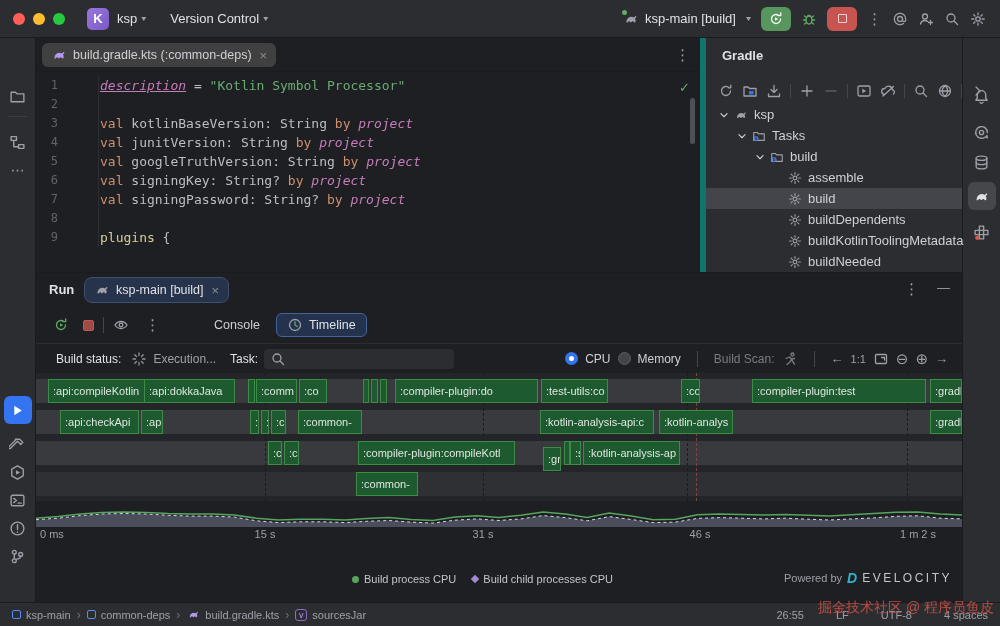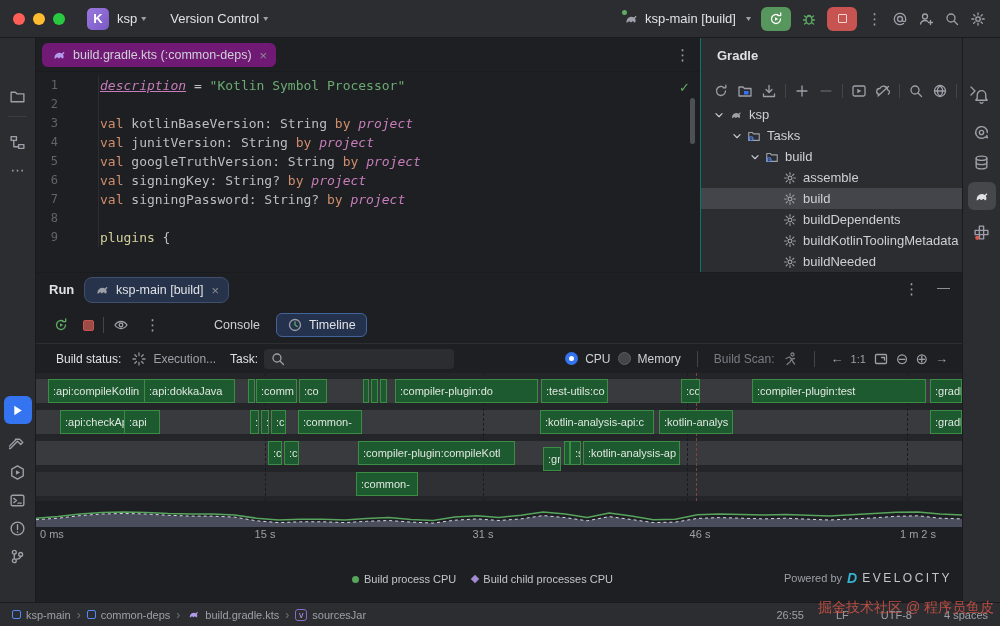--- a/index.html
+++ b/index.html
@@ -29,39 +29,39 @@
   #activity-right { position:absolute; top:38px; right:0; width:38px; bottom:24px; background:#2b2d30; border-left:1px solid #1a1b1e; }
   .act-icon { position:absolute; left:50%; transform:translateX(-50%); width:28px; height:28px; border-radius:6px; display:flex; align-items:center; justify-content:center; color:#9da0a8; }
   .act-icon svg { width:17px; height:17px; }
   .act-sel-blue { background:#3574f0; color:#fff; }
   .act-sel-gray { background:#45474b; color:#dfe1e5; }
   .act-div { position:absolute; left:8px; right:8px; height:1px; background:#3a3c3f; }
 
   
   #editor { position:absolute; top:38px; left:36px; width:664px; height:234px; background:#1e1f22; }
   #tabstrip { position:absolute; top:0; left:0; right:0; height:34px; border-bottom:1px solid #1a1b1e; }
-  .ed-tab { position:absolute; left:6px; top:5px; height:24px; background:#701a75; border-radius:6px; display:flex; align-items:center; gap:6px; padding:9px 9px; color:#ced0d6; font-size:12.5px; }
+  .ed-tab { position:absolute; left:6px; top:5px; height:24px; background:#404040; border-radius:6px; display:flex; align-items:center; gap:6px; padding:9px 9px; color:#ced0d6; font-size:12.5px; }
   .tab-close { color:#8a8d93; font-size:13px; margin-left:2px; }
   #ed-kebab { position:absolute; right:10px; top:8px; }
   #code { position:absolute; top:34px; left:0; right:0; bottom:0; font-family:"DejaVu Sans Mono", monospace; font-size:13px; padding-top:4px; }
   .code-line { height:19px; line-height:19px; white-space:pre; display:flex; }
   .lnum { width:22px; text-align:right; color:#5f646c; font-size:12px; flex:none; }
   .lbody { margin-left:40px; border-left:1px solid #2c2e33; padding-left:1px; }
   .seg-kw { color:#cf8e6d; }
   .seg-str { color:#6aab73; }
   .seg-prop_u { color:#c77dbb; font-style:italic; text-decoration:underline; }
   .seg-prop_i { color:#c77dbb; font-style:italic; }
   .seg-call { color:#d5ce9d; }
   .seg-call_i { color:#dcb96e; font-style:italic; }
   .seg-plain { color:#bcbec4; }
   #ed-check { position:absolute; right:10px; top:42px; color:#5fad65; font-size:13px; }
   #ed-scroll { position:absolute; right:5px; top:60px; width:5px; height:46px; background:#4d5156; border-radius:3px; }
 
   
-  #gradle-panel { position:absolute; top:38px; left:700px; width:262px; height:234px; background:#2b2d30; border-left:1px solid #0f766e; }
+  #gradle-panel { position:absolute; top:38px; left:700px; width:262px; height:234px; background:#2b2d30; border-left:6px solid #0f766e; }
   #gradle-title { position:absolute; left:16px; top:10px; color:#dfe1e5; font-weight:bold; font-size:13px; }
   #gradle-toolbar { position:absolute; left:12px; top:44px; height:18px; display:flex; align-items:center; gap:8px; }
   .gtb-div { width:1px; height:14px; background:#43454a; }
   #gradle-tree { position:absolute; left:0; right:0; top:66px; bottom:0; font-size:13px; }
   .tree-row { height:21px; display:flex; align-items:center; color:#ced0d6; position:relative; }
   .tree-row.selected { background:#43454a; }
   .tree-chev { width:16px; flex:none; display:flex; justify-content:center; }
   .tree-chev svg, .tree-ic svg { width:14px; height:14px; }
   .tree-ic { width:18px; flex:none; display:flex; justify-content:center; color:#9da0a8; }
   .tree-label { margin-left:4px; }
@@ -603,21 +603,21 @@
       <div class="tl-bar" style="left: 263px; top: 6px; width: 28px;">:co</div>
       <div class="tl-bar" style="left: 327px; top: 6px; width: 6px;"></div>
       <div class="tl-bar" style="left: 335px; top: 6px; width: 7px;"></div>
       <div class="tl-bar" style="left: 344px; top: 6px; width: 7px;"></div>
       <div class="tl-bar" style="left: 359px; top: 6px; width: 143px;">:compiler-plugin:do</div>
       <div class="tl-bar" style="left: 505px; top: 6px; width: 67px;">:test-utils:co</div>
       <div class="tl-bar" style="left: 645px; top: 6px; width: 19px;">:co</div>
       <div class="tl-bar" style="left: 716px; top: 6px; width: 174px;">:compiler-plugin:test</div>
       <div class="tl-bar" style="left: 894px; top: 6px; width: 32px;">:gradl</div>
       <div class="tl-bar" style="left: 24px; top: 37px; width: 79px;">:api:checkApi</div>
-      <div class="tl-bar" style="left: 88px; top: 37px; width: 36px;">:api</div>
+      <div class="tl-bar" style="left: 105px; top: 37px; width: 22px;">:api</div>
       <div class="tl-bar" style="left: 214px; top: 37px; width: 9px;">:c</div>
       <div class="tl-bar" style="left: 225px; top: 37px; width: 8px;">:c</div>
       <div class="tl-bar" style="left: 235px; top: 37px; width: 15px;">:co</div>
       <div class="tl-bar" style="left: 262px; top: 37px; width: 64px;">:common-</div>
       <div class="tl-bar" style="left: 504px; top: 37px; width: 114px;">:kotlin-analysis-api:c</div>
       <div class="tl-bar" style="left: 623px; top: 37px; width: 74px;">:kotlin-analys</div>
       <div class="tl-bar" style="left: 894px; top: 37px; width: 32px;">:gradl</div>
       <div class="tl-bar" style="left: 232px; top: 68px; width: 14px;">:c</div>
       <div class="tl-bar" style="left: 248px; top: 68px; width: 15px;">:cc</div>
       <div class="tl-bar" style="left: 322px; top: 68px; width: 157px;">:compiler-plugin:compileKotl</div>

